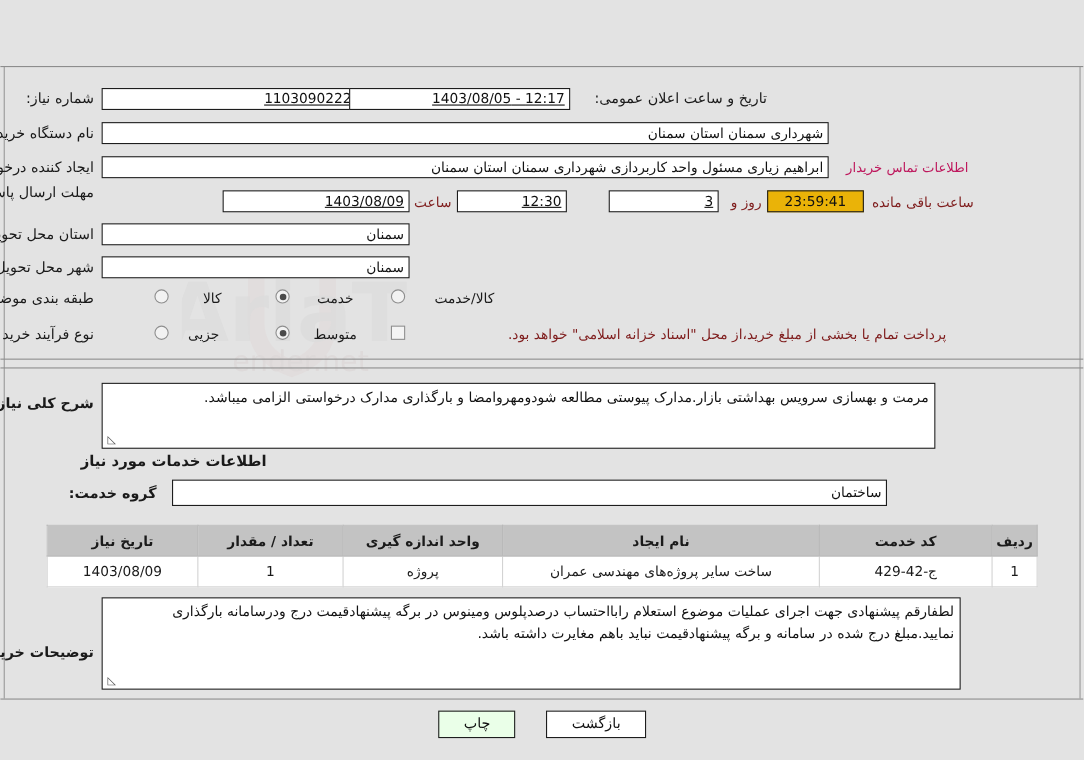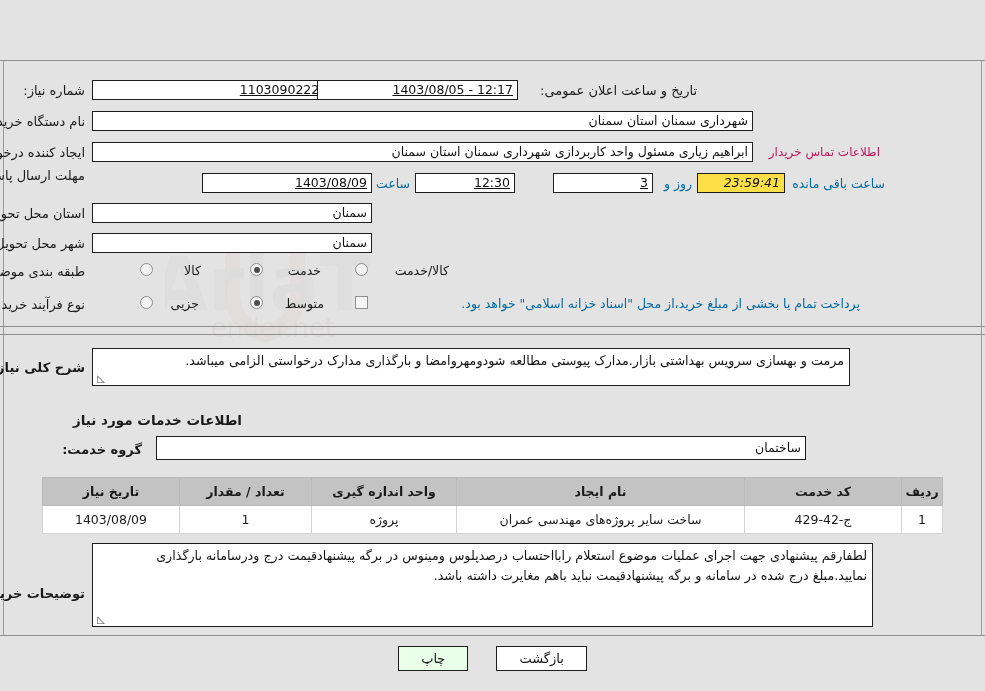--- a/index.html
+++ b/index.html
@@ -71,32 +71,32 @@
     font-size: 12.5px;
     color: #111;
     padding: 0 4px;
     line-height: 18px;
     height: 20px;
     overflow: hidden;
     white-space: nowrap;
     text-align: right;
   }
   .fld.ctr { text-align: right; text-decoration: underline; }
-  .fld.timer { background: #fde047; text-align: right; font-style: italic; }
+  .fld.timer { background: #eab308; text-align: center; }
   .link {
     position: absolute;
     font-size: 12px;
     color: #be185d;
     white-space: nowrap;
     cursor: pointer;
   }
   .note {
     position: absolute;
     font-size: 12.5px;
-    color: #0369a1;
+    color: #7f1d1d;
     white-space: nowrap;
   }
 
   
   .radio {
     position: absolute;
     width: 13px; height: 13px;
     border-radius: 50%;
     border: 1px solid #8e8e8e;
     background: #f2f2f2;
@@ -282,21 +282,21 @@
   <div class="radio" style="top:296px; right:832px;"></div>
   <div class="rlabel" style="top:296px; right:786px;">جزیی</div>
 
   <div class="radio on" style="top:296px; right:722px;"></div>
   <div class="rlabel" style="top:296px; right:661px;">متوسط</div>
 
   <div class="chk" style="top:296px; right:617px;"></div>
   <div class="note" style="top:296px; right:125px;">پرداخت تمام یا بخشی از مبلغ خرید،از محل "اسناد خزانه اسلامی" خواهد بود.</div>
 
   <div class="lbl b" style="top:360px; right:900px; width:85px;">شرح کلی نیاز:</div>
-  <div class="ta" style="top:348px; right:135px; width:758px; height:38px;">
+  <div class="ta" style="top:348px; right:135px; width:758px; height:60px;">
     <span>مرمت و بهسازی سرویس بهداشتی بازار.مدارک پیوستی مطالعه شودومهروامضا و بارگذاری مدارک درخواستی الزامی میباشد.</span>
     <span class="grip">◺</span>
   </div>
 
   <div class="sechead" style="top:412px; right:743px;">اطلاعات خدمات مورد نیاز</div>
 
   <div class="lbl b" style="top:442px; right:843px; width:82px;">گروه خدمت:</div>
   <div class="fld" style="top:436px; right:179px; width:650px; height:24px; line-height:22px;">ساختمان</div>
 
   <div class="tbl-wrap">

